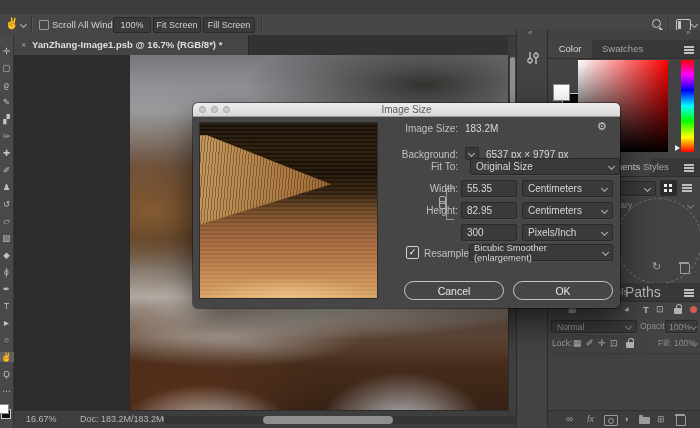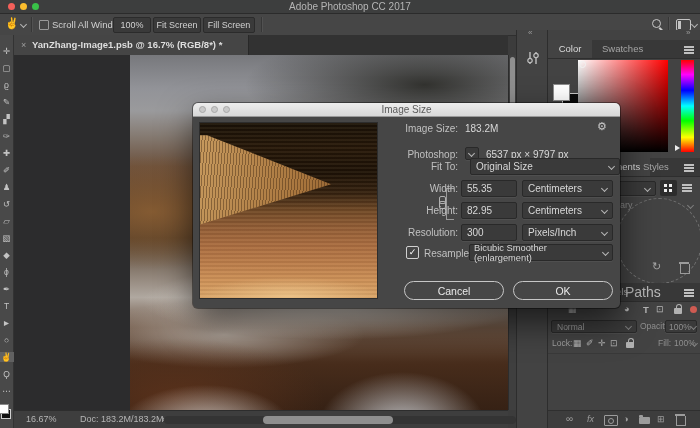--- a/index.html
+++ b/index.html
@@ -101,26 +101,20 @@
         linear-gradient(100deg,#c79a5e 0%,#a8753d 55%,#7e5128 100%);}
   .pill{position:absolute;height:19px;border:1px solid #c6c6c6;border-radius:10px;background:transparent;
         color:#e9e9e9;font-size:10.5px;line-height:19px;text-align:center;box-sizing:border-box;}
   .hue-mark{position:absolute;width:0;height:0;border-top:3.5px solid transparent;border-bottom:3.5px solid transparent;border-left:5px solid #ececec;}
 </style>
 </head>
 <body>
 
 <div id="app">
 
-  <div class="abs titlebar">
-    <span class="light" style="left:8px;background:#f4605a;"></span>
-    <span class="light" style="left:20px;background:#fbbd2d;"></span>
-    <span class="light" style="left:32px;background:#39c148;"></span>
-    <div class="txt" style="left:0;top:0;width:700px;text-align:center;font-size:10px;line-height:13px;color:#b5b5b5;">Adobe Photoshop CC 2017</div>
-  </div>
 
   <div class="abs optionsbar">
     <span class="txt" style="left:5px;top:3px;font-size:11px;color:#e2e2e2;">✌</span>
     <span class="chev" style="position:absolute;left:21px;top:8px;"></span>
     <span class="vsep" style="left:31px;"></span>
     <span class="cb" style="left:39px;top:6px;width:8px;height:8px;"></span>
     <span class="txt" style="left:52px;top:0;font-size:9.5px;line-height:21px;color:#d0d0d0;">Scroll All Windows</span>
     <span class="obtn" style="left:113px;width:36px;">100%</span>
     <span class="obtn" style="left:153px;width:46px;">Fit Screen</span>
     <span class="obtn" style="left:203px;width:50px;">Fill Screen</span>
@@ -290,21 +284,21 @@
       <span class="dlight" style="left:30px;"></span>
       <div class="txt" style="left:0;top:0;width:427px;text-align:center;font-size:10px;line-height:13px;color:#5a5a5a;">Image Size</div>
     </div>
 
     <div class="pv"></div>
 
     <span class="lbl" style="top:20px;">Image Size:</span>
     <span class="txt" style="left:272px;top:20px;font-size:10px;color:#d8d8d8;">183.2M</span>
     <span class="txt" style="left:404px;top:17px;font-size:11px;color:#c9c9c9;">⚙</span>
 
-    <span class="lbl" style="top:46px;">Photoshop:</span>
+    <span class="lbl" style="top:46px;">Background:</span>
     <div class="fld" style="left:272px;top:44px;width:14px;height:13px;padding:0 3px;">
       <span class="chev"></span>
     </div>
     <span class="txt" style="left:293px;top:46px;font-size:10px;color:#d8d8d8;">6537 px  ×  9797 px</span>
 
     <span class="lbl" style="top:58px;">Fit To:</span>
     <div class="fld dd" style="left:270px;top:55px;width:150px;height:17px;margin-left:7px;">
       <span>Original Size</span>
         <span class="chev"></span>
     </div>
@@ -323,21 +317,20 @@
 
     <span class="lbl" style="top:102px;">Height:</span>
     <div class="fld" style="left:268px;top:99px;width:56px;height:17px;">
       <span>82.95</span>
     </div>
     <div class="fld dd" style="left:329px;top:99px;width:91px;height:17px;">
       <span>Centimeters</span>
         <span class="chev"></span>
     </div>
 
-    <span class="lbl" style="top:124px;">Resolution:</span>
     <div class="fld" style="left:268px;top:121px;width:56px;height:17px;">
       <span>300</span>
     </div>
     <div class="fld dd" style="left:329px;top:121px;width:91px;height:17px;">
       <span>Pixels/Inch</span>
         <span class="chev"></span>
     </div>
 
     <div class="abs" style="left:213px;top:143px;width:11px;height:11px;border:1px solid #d0d0d0;border-radius:2px;
          color:#fff;font-size:9px;line-height:11px;text-align:center;">

